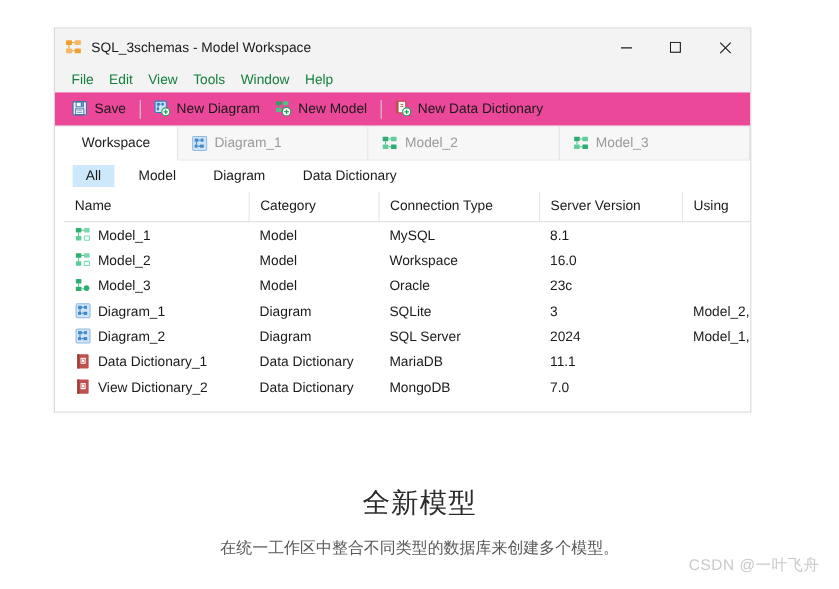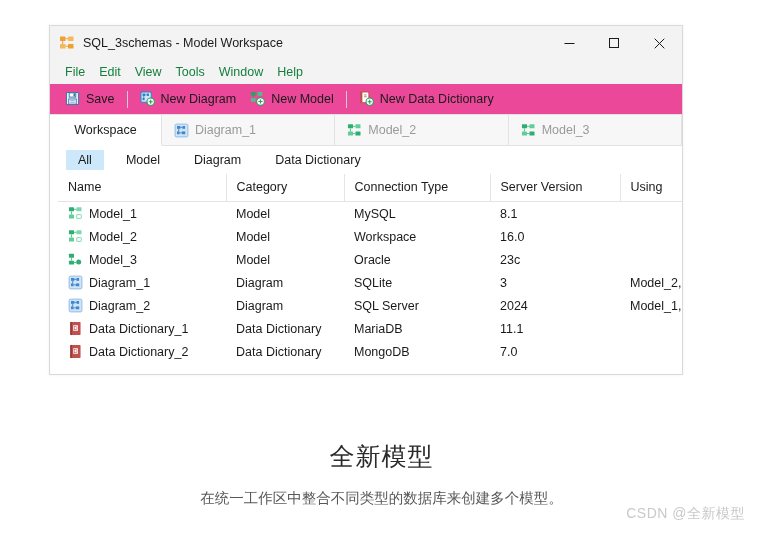--- a/index.html
+++ b/index.html
@@ -543,31 +543,31 @@
           <td>
             <span class="cell-name">
               <span class="row-icon">
                 <svg width="15" height="15" viewBox="0 0 16 16">
                   <rect x="2.4" y="1" width="11" height="14" rx="0.8" fill="#c0504d"></rect>
                   <rect x="2.4" y="1" width="2" height="14" fill="#9b3b39"></rect>
                   <rect x="5.6" y="4.4" width="5" height="6" rx="0.6" fill="#ffffff"></rect>
                   <text x="8.1" y="9.3" font-size="6" text-anchor="middle" fill="#c0504d" font-family="Liberation Sans, sans-serif">D</text>
                 </svg>
               </span>
-              <span>Data Dictionary_2</span>
+              <span>View Dictionary_2</span>
             </span>
           </td>
           <td>Data Dictionary</td>
           <td>MongoDB</td>
           <td>7.0</td>
           <td></td>
         </tr>
       </tbody>
     </table>
   </div>
 </div>
 
 <div class="caption">
   <h1>全新模型</h1>
   <p>在统一工作区中整合不同类型的数据库来创建多个模型。</p>
 </div>
 
-<div class="watermark">CSDN @全新模型</div>
+<div class="watermark">CSDN @一叶飞舟</div>
 
 </body></html>

